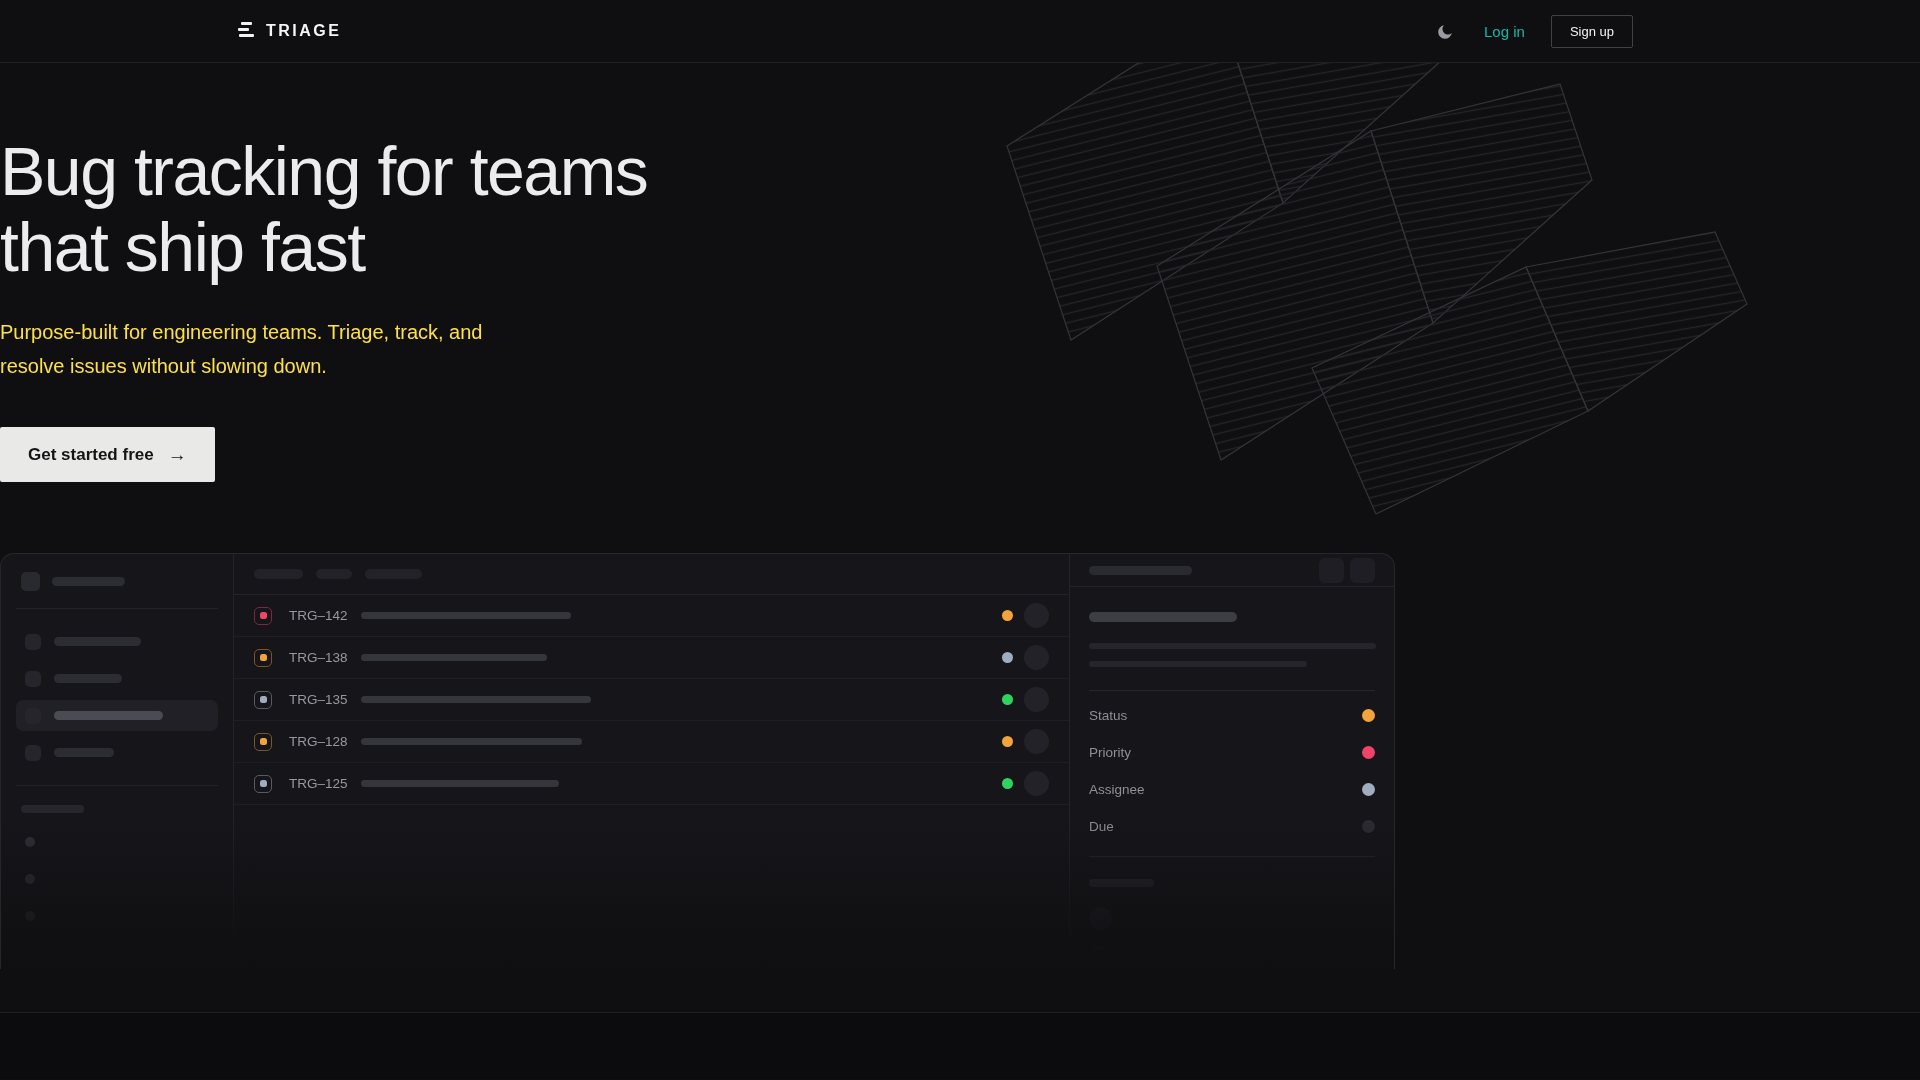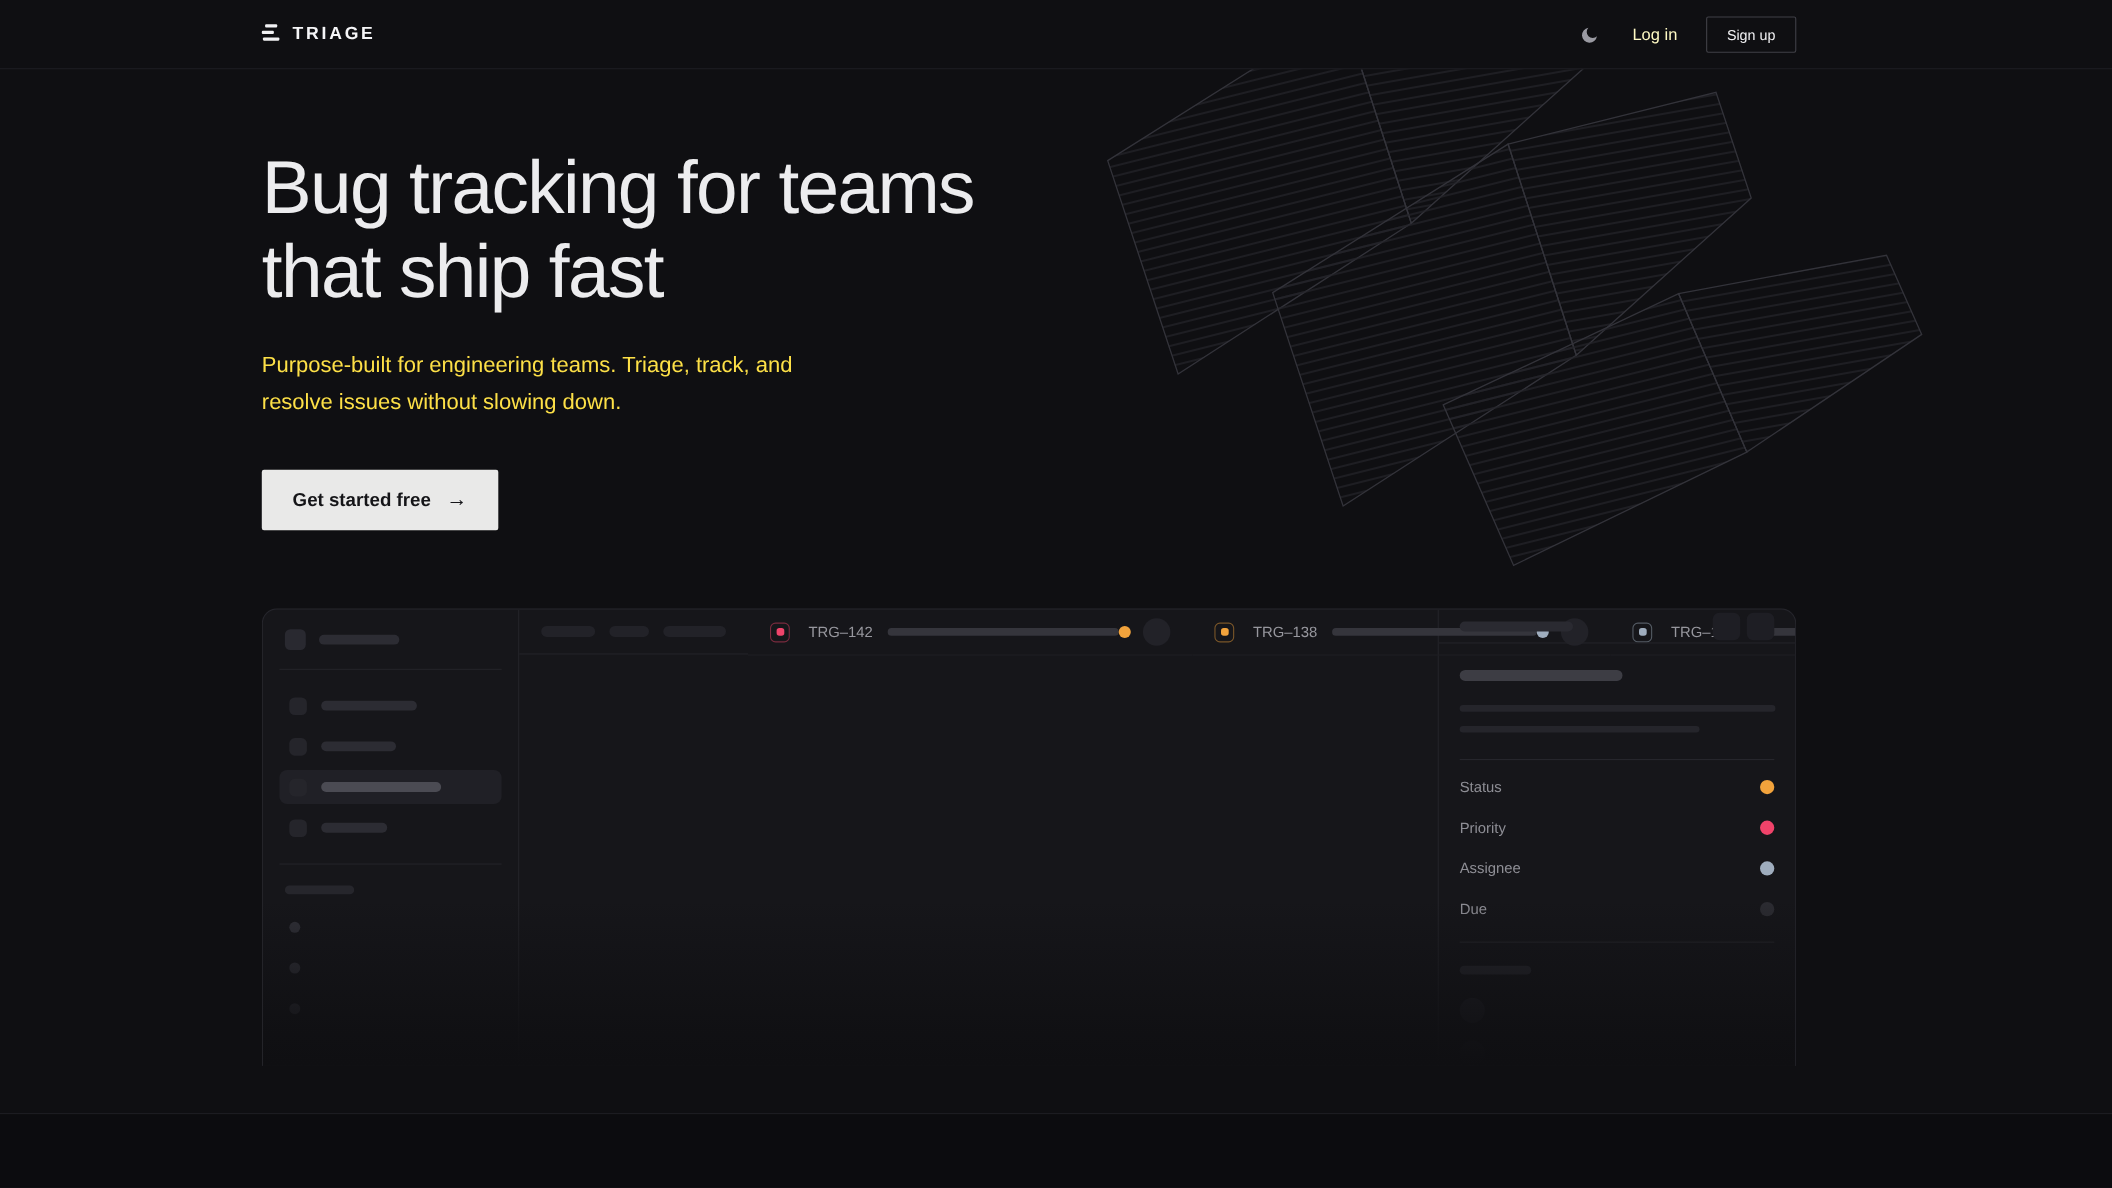--- a/index.html
+++ b/index.html
@@ -17,27 +17,27 @@
   .logo-mark { width:17px; height:15px; display:flex; flex-direction:column; justify-content:space-between; }
   .logo-mark i { display:block; height:3px; border-radius:1px; background:#f2f2f4; }
   .logo-mark i:nth-child(1){ width:11px; margin-left:3px; }
   .logo-mark i:nth-child(2){ width:11px; }
   .logo-mark i:nth-child(3){ width:15px; margin-left:1px; }
   .brand-name { color:#f5f5f7; font-size:16px; font-weight:700; letter-spacing:2.5px; }
   .header-right { margin-left:auto; display:flex; align-items:center; gap:26px; }
   .moon-btn { width:26px; height:26px; background:none; border:none; cursor:pointer;
               display:flex; align-items:center; justify-content:center; }
   .moon-btn svg { width:19px; height:19px; fill:#9a9aa2; }
-  .login-link { color:#fef9c3; font-size:15px; text-decoration:none; cursor:pointer; background:none; border:none; }
+  .login-link { color:#14b8a6; font-size:15px; text-decoration:none; cursor:pointer; background:none; border:none; }
   .signup-btn { color:#f2f2f4; font-size:13px; background:transparent; border:1px solid #404047;
                 padding:8px 18px; border-radius:2px; cursor:pointer; }
 
   
   .main-section { position:relative; z-index:1; height:950px; border-bottom:1px solid #212126; }
-  .container { width:1395px; margin-left:238px; }
+  .container { width:1395px; }
   .hero { padding-top:70px; }
   .hero-title { color:#ececee; font-size:68px; line-height:76px; font-weight:500; letter-spacing:-1.5px; }
   .hero-sub { margin-top:30px; color:#fde047; font-size:20px; line-height:34px; font-weight:400; }
   .cta-btn { margin-top:44px; display:inline-flex; align-items:center; gap:14px; background:#e9e9e8;
              color:#151518; font-size:17px; font-weight:700; border:none; border-radius:2px;
              padding:0 28px; height:55px; cursor:pointer; }
   .cta-arrow { font-size:19px; font-weight:400; }
 
   
   .mockup { position:relative; margin-top:71px; width:1395px; height:416px;
@@ -57,21 +57,21 @@
   .nav-item { display:flex; align-items:center; gap:13px; height:31px; padding:0 9px; border-radius:7px; margin-bottom:6px; cursor:pointer; }
   .nav-item .nav-ico { width:16px; height:16px; border-radius:5px; background:#25252b; flex-shrink:0; }
   .nav-item .nav-bar { height:9px; background:#2c2c33; border-radius:99px; }
   .nav-item.active { background:#202026; }
   .nav-item.active .nav-bar { background:#4b4b53; }
   .nb1{width:87px;} .nb2{width:68px;} .nb3{width:109px;} .nb4{width:60px;}
   .sec-label { width:63px; height:8px; background:#26262c; margin:2px 5px 20px 5px; }
   .side-dot { width:10px; height:10px; border-radius:50%; background:#303037; margin:0 0 27px 9px; }
 
   
-  .mk-list { flex:1; border-right:1px solid #232329; display:flex; flex-direction:row; min-width:0; }
+  .mk-list { flex:1; border-right:1px solid #232329; display:flex; flex-direction:column; min-width:0; }
   .list-head { height:41px; border-bottom:1px solid #232329; display:flex; align-items:center; gap:13px; padding:0 20px; }
   .tab-pill { height:10px; background:#222228; border-radius:99px; cursor:pointer; }
   .tp1{width:49px;} .tp2{width:36px;} .tp3{width:57px;}
   .issue-row { height:42px; display:flex; align-items:center; padding:0 20px; border-bottom:1px solid #1e1e23; cursor:pointer; }
   .issue-row.selected { background:#1a1a1f; }
   .issue-row.selected {
     background-image:repeating-linear-gradient(135deg, rgba(255,255,255,0.05) 0px, rgba(255,255,255,0.05) 1px, transparent 1px, transparent 9px);
     background-color:#191920;
   }
   .issue-icon { width:18px; height:18px; border-radius:5px; flex-shrink:0;

